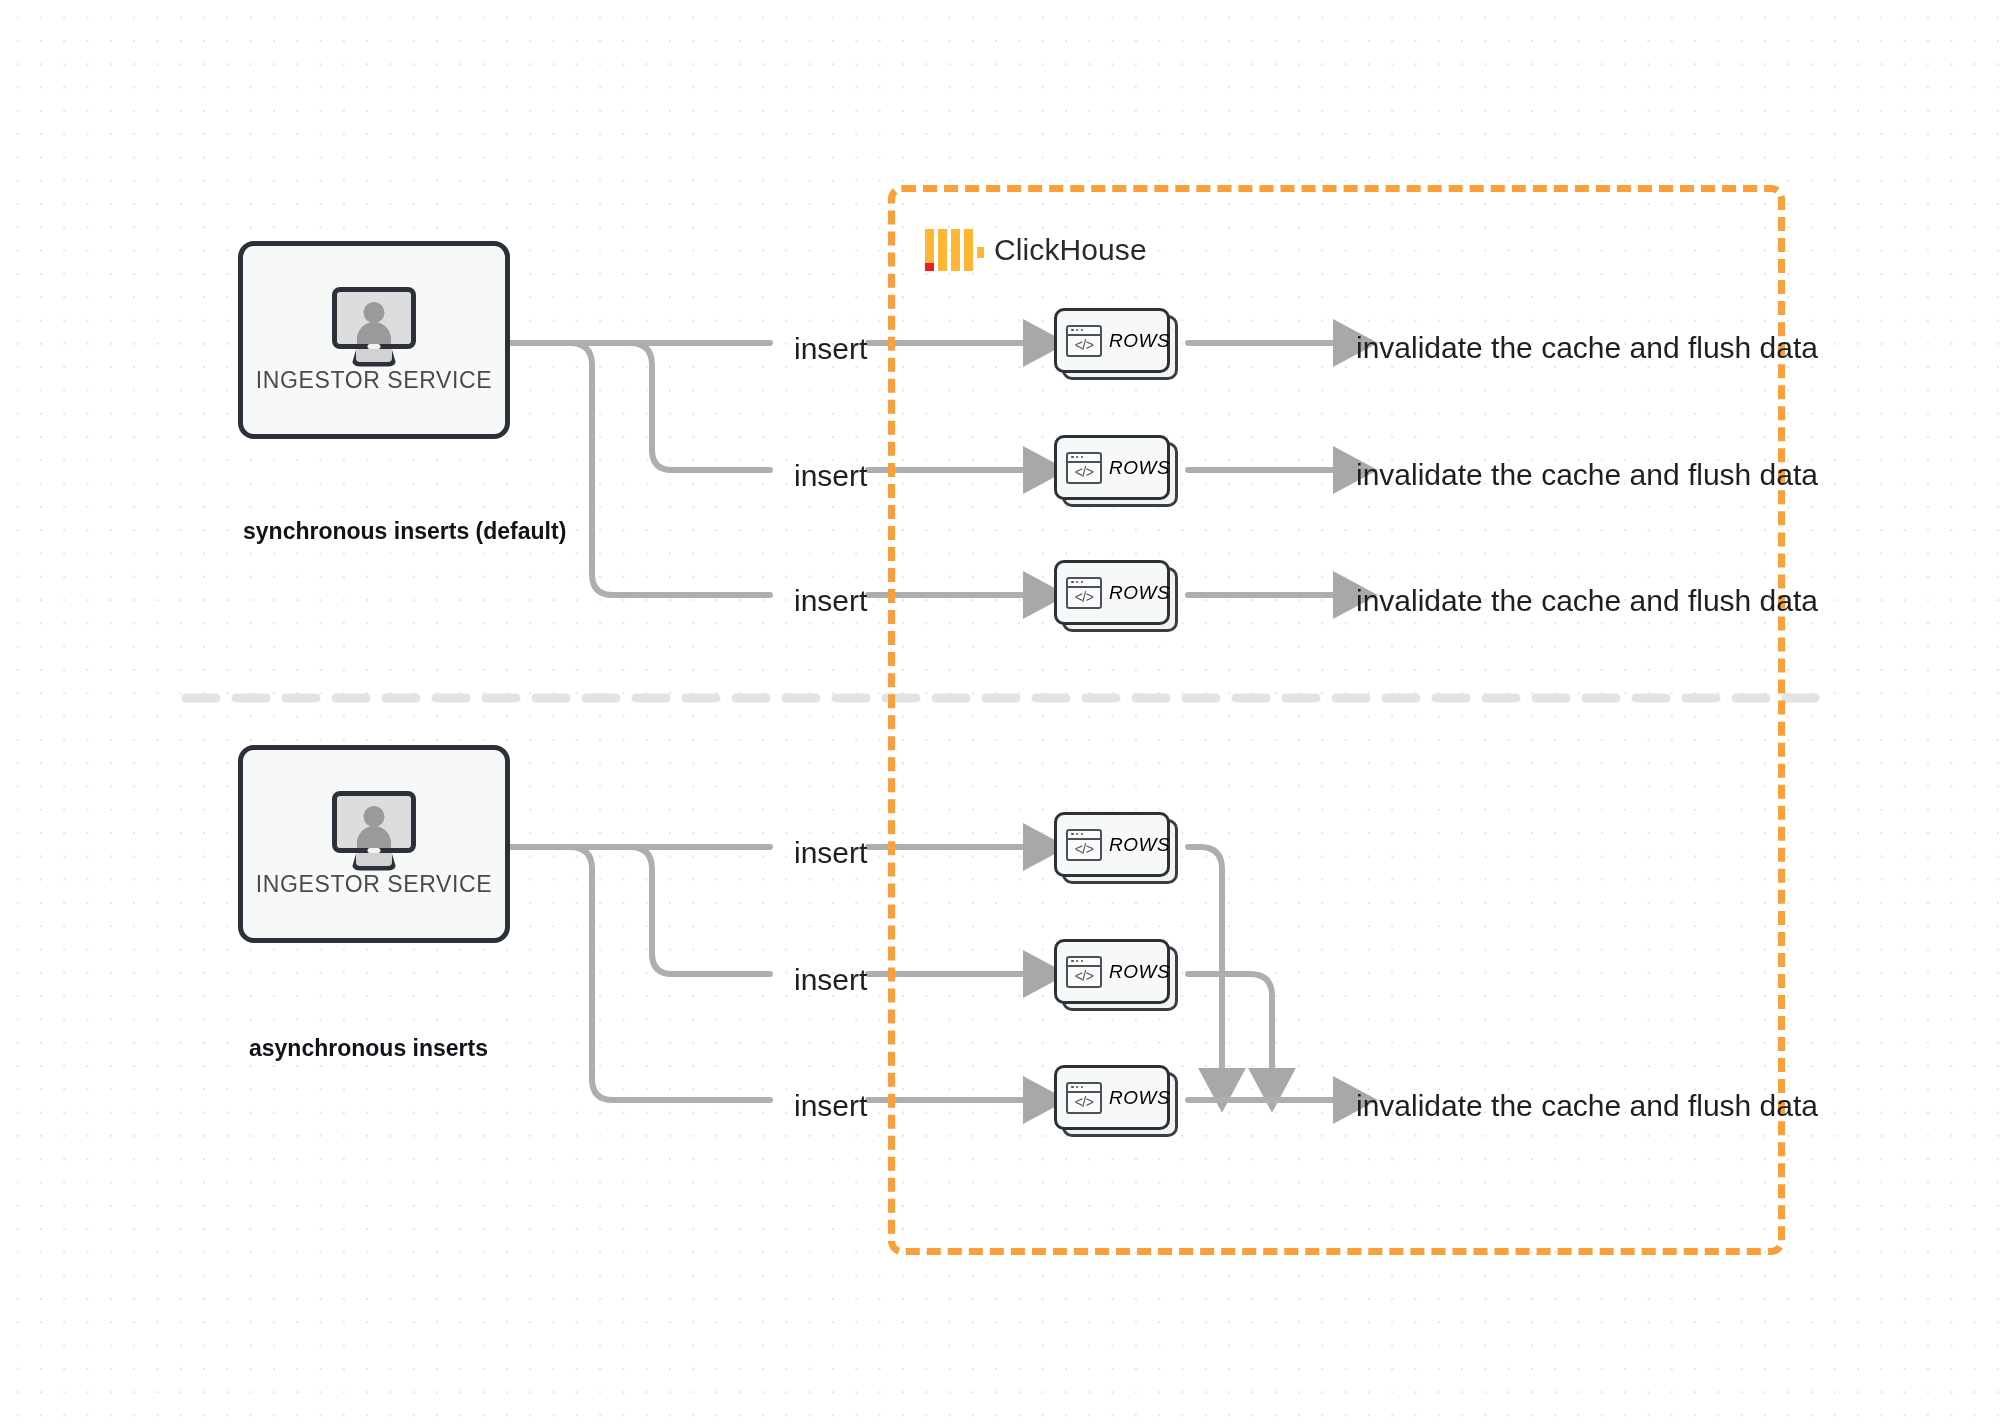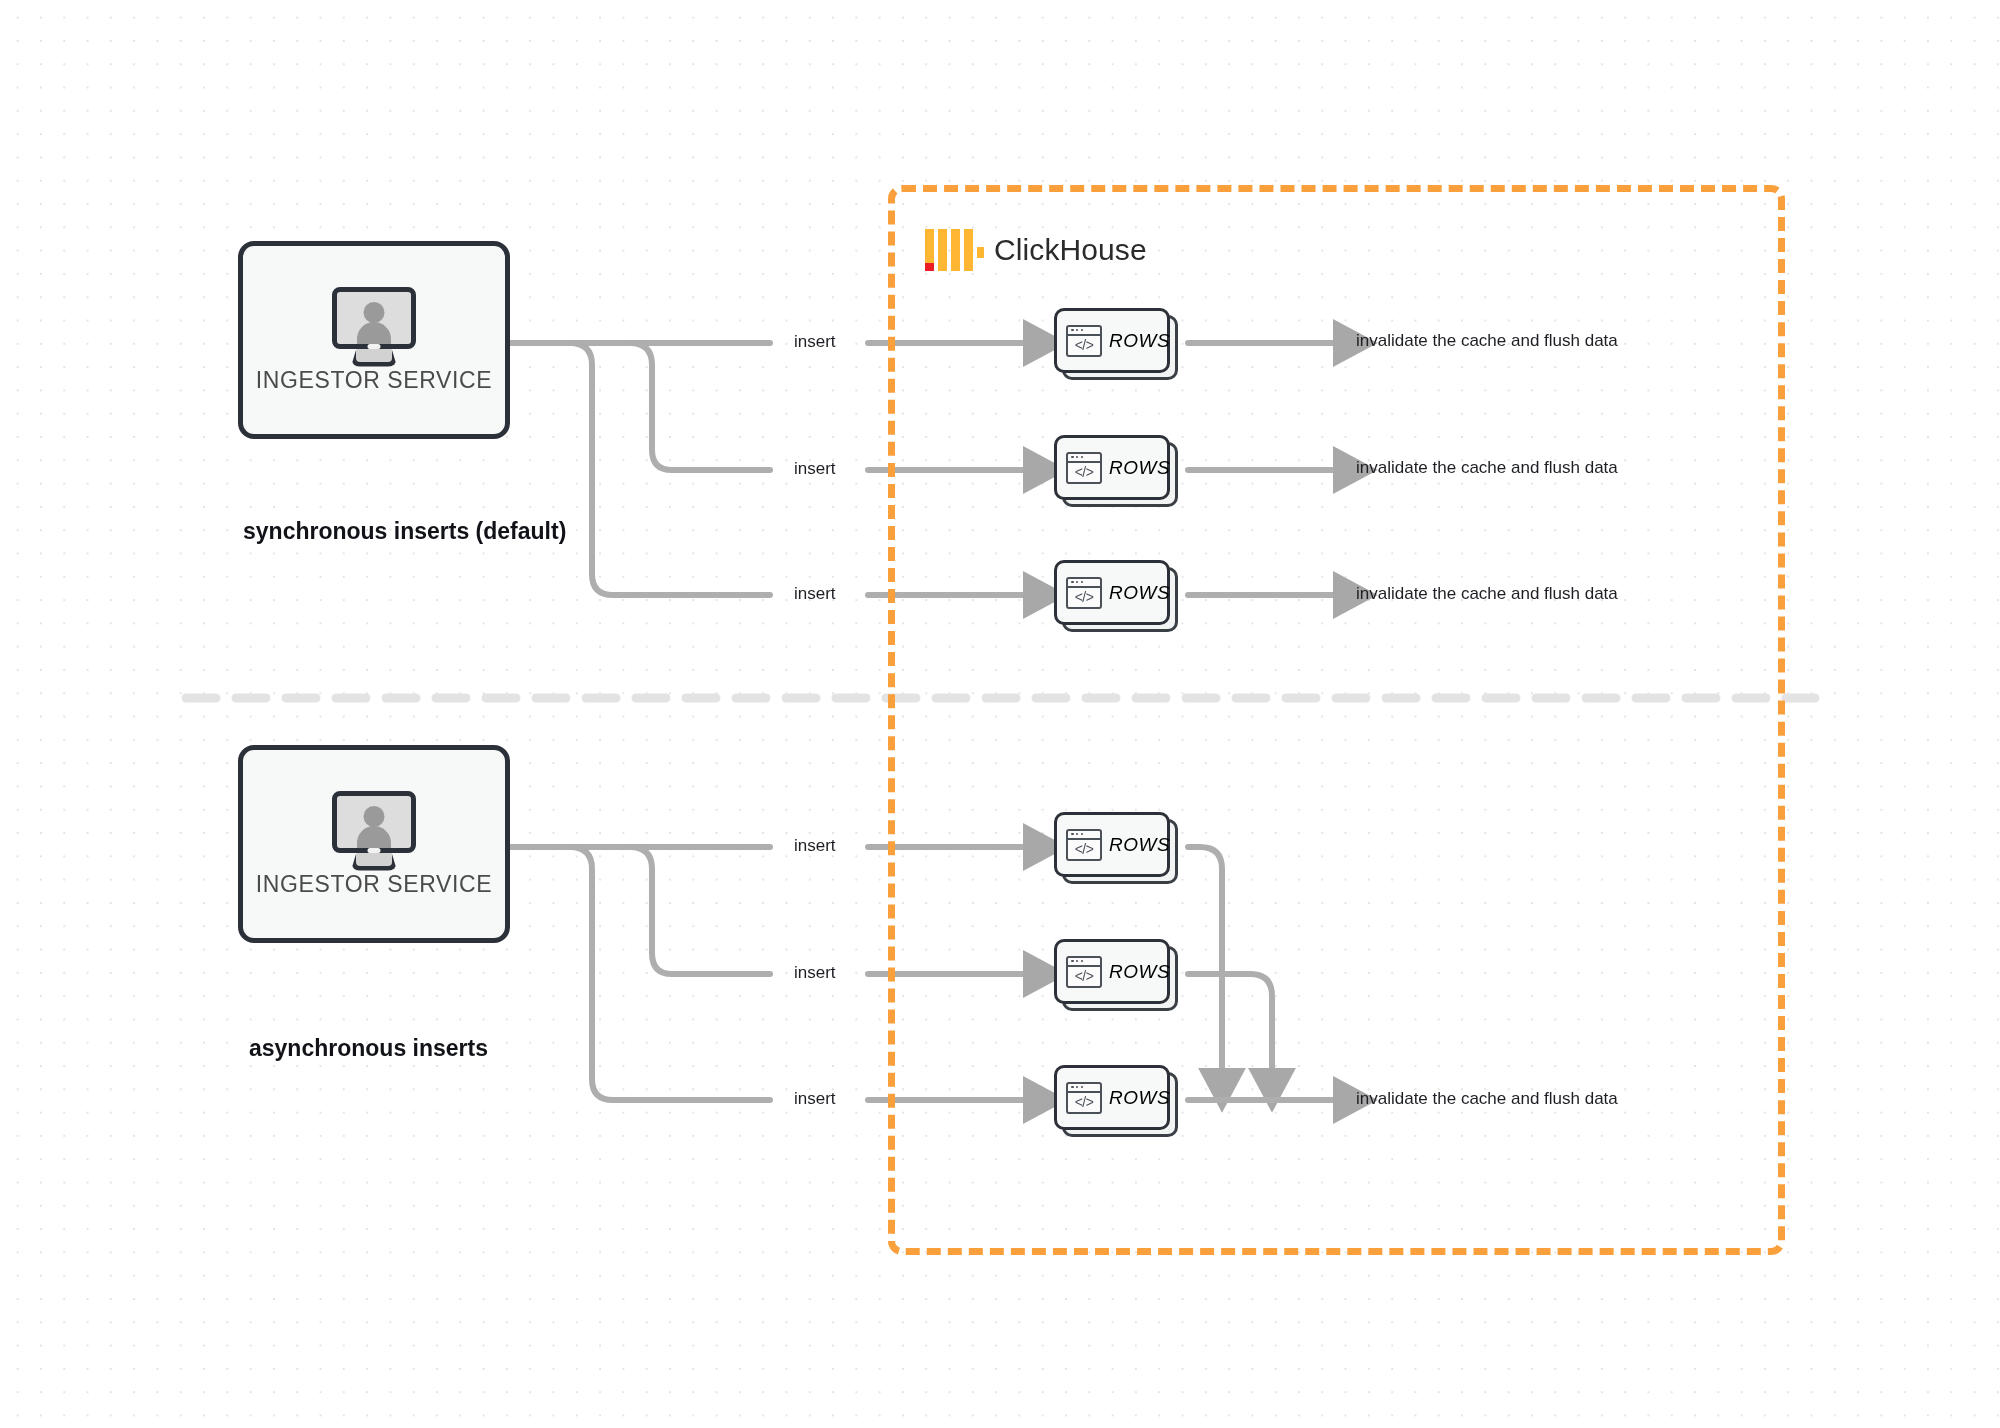--- a/index.html
+++ b/index.html
@@ -241,21 +241,21 @@
   .rows-text {
     font-size: 19px;
     font-style: italic;
     color: #000000;
     letter-spacing: 0.5px;
   }
 
   
   .edge-label {
     position: absolute;
-    font-size: 17px;
+    font-size: 30px;
     color: #1d1f24;
     white-space: nowrap;
   }
   .edge-label.insert { color: #1d1f24; }
   .edge-label.invalidate { color: #1d1f24; }
 </style>
 </head>
 <body>
 
 <div id="canvas">

